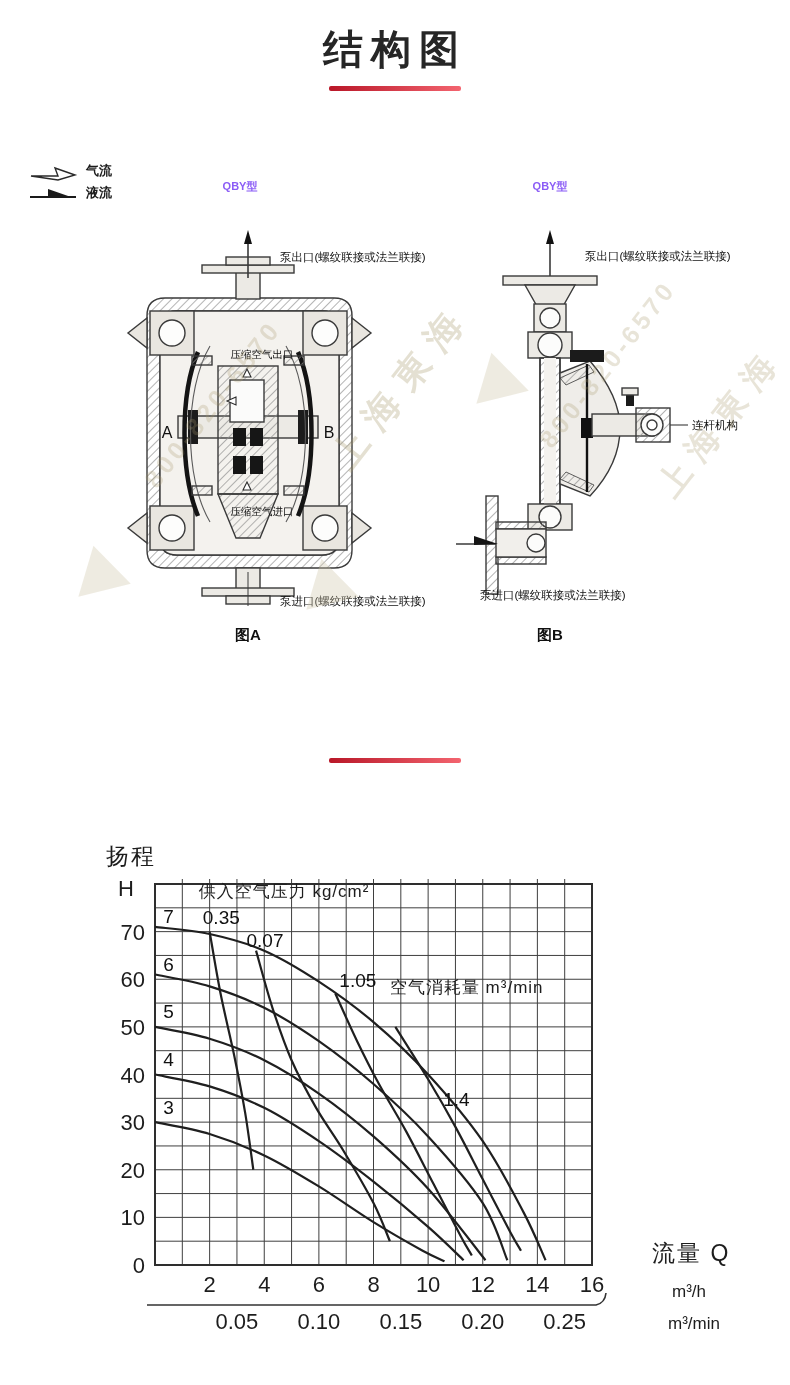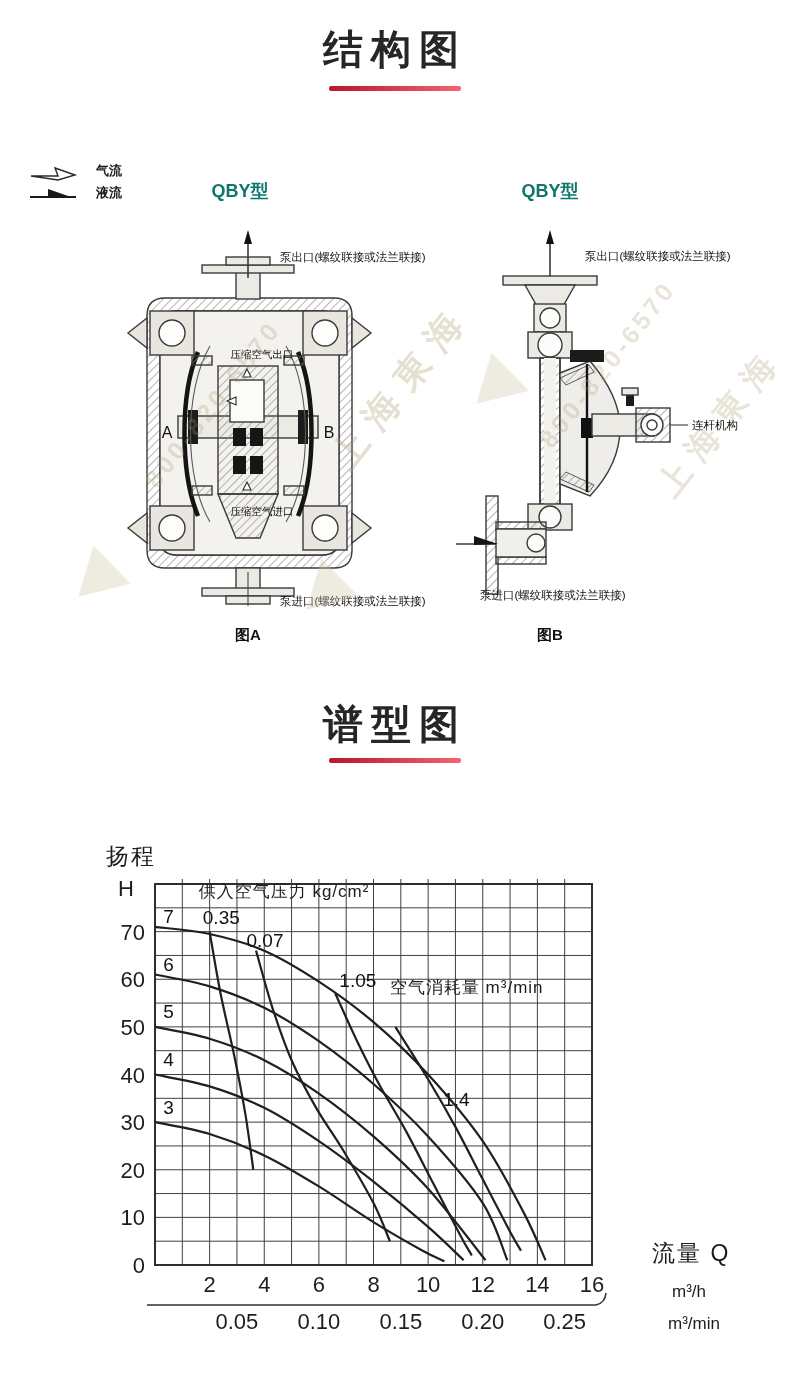--- a/index.html
+++ b/index.html
@@ -5,23 +5,23 @@
   html,body{margin:0;padding:0;background:#fff;}
   .page{position:relative;width:790px;height:1385px;background:#fff;overflow:hidden;
         font-family:"Liberation Sans","DejaVu Sans",sans-serif;color:#222;}
   .sec-title{position:absolute;left:0;width:790px;text-align:center;font-size:40px;font-weight:700;
              color:#262626;letter-spacing:8px;margin:0;}
   .t1{top:22px;} .t2{top:697px;}
   .underline{position:absolute;left:50%;transform:translateX(-50%);width:132px;height:5px;border-radius:2px;
              background:linear-gradient(90deg,#b91728,#f3646f);}
   .u1{top:86px;} .u2{top:758px;}
   .legend{position:absolute;left:28px;top:160px;}
-  .legend-row{display:flex;align-items:center;gap:18px;height:22px;}
+  .legend-row{display:flex;align-items:center;gap:8px;height:22px;}
   .legend-row span{font-size:13px;font-weight:700;color:#1c1c1c;}
-  .type-label{position:absolute;width:90px;text-align:center;font-size:18px;font-weight:700;color:#0f766e;top:179px;}
+  .type-label{position:absolute;width:90px;text-align:center;font-size:11px;font-weight:700;color:#8b5cf6;top:179px;}
   .qbyl{left:195px;} .dbyl{left:505px;}
   svg .lbl{font:11.5px "Liberation Sans","DejaVu Sans",sans-serif;fill:#101010;}
   svg .small{font:10.5px "Liberation Sans","DejaVu Sans",sans-serif;fill:#101010;}
   svg .cap{font:700 15px "Liberation Sans","DejaVu Sans",sans-serif;fill:#101010;}
   svg .ab{font:16px "Liberation Sans","DejaVu Sans",sans-serif;fill:#101010;}
   .d-qby{position:absolute;left:30px;top:228px;}
   .d-dby{position:absolute;left:440px;top:228px;}
   .wm{position:absolute;font-weight:700;color:#a89a6d;white-space:nowrap;pointer-events:none;
       transform-origin:left center;z-index:5;}
   .wm-logo{position:absolute;width:0;height:0;border-left:27px solid transparent;border-right:27px solid transparent;
@@ -190,21 +190,20 @@
   </svg>
 
   <div class="wm" style="left:340px;top:440px;transform:rotate(-52deg);font-size:36px;letter-spacing:14px;opacity:.30;">上海東海</div>
   <div class="wm" style="left:150px;top:470px;transform:rotate(-52deg);font-size:25px;letter-spacing:4px;opacity:.26;">800-820-6570</div>
   <div class="wm" style="left:545px;top:430px;transform:rotate(-52deg);font-size:25px;letter-spacing:4px;opacity:.26;">800-820-6570</div>
   <div class="wm" style="left:665px;top:470px;transform:rotate(-52deg);font-size:33px;letter-spacing:12px;opacity:.26;">上海東海</div>
   <div class="wm-logo" style="left:470px;top:352px;"></div>
   <div class="wm-logo" style="left:72px;top:545px;"></div>
   <div class="wm-logo" style="left:300px;top:558px;"></div>
 
-  <h1 class="sec-title t2">谱型图</h1>
   <div class="underline u2"></div>
 
   <svg id="perf-chart" width="700" height="547" viewBox="0 0 700 547">
       <g stroke="#3f3f3f" stroke-width="1">
         <line x1="65" y1="46" x2="65" y2="427"></line>
         <line x1="92.3125" y1="46" x2="92.3125" y2="427"></line>
         <line x1="92.3125" y1="41" x2="92.3125" y2="46"></line>
         <line x1="119.625" y1="46" x2="119.625" y2="427"></line>
         <line x1="119.625" y1="41" x2="119.625" y2="46"></line>
         <line x1="146.9375" y1="46" x2="146.9375" y2="427"></line>

